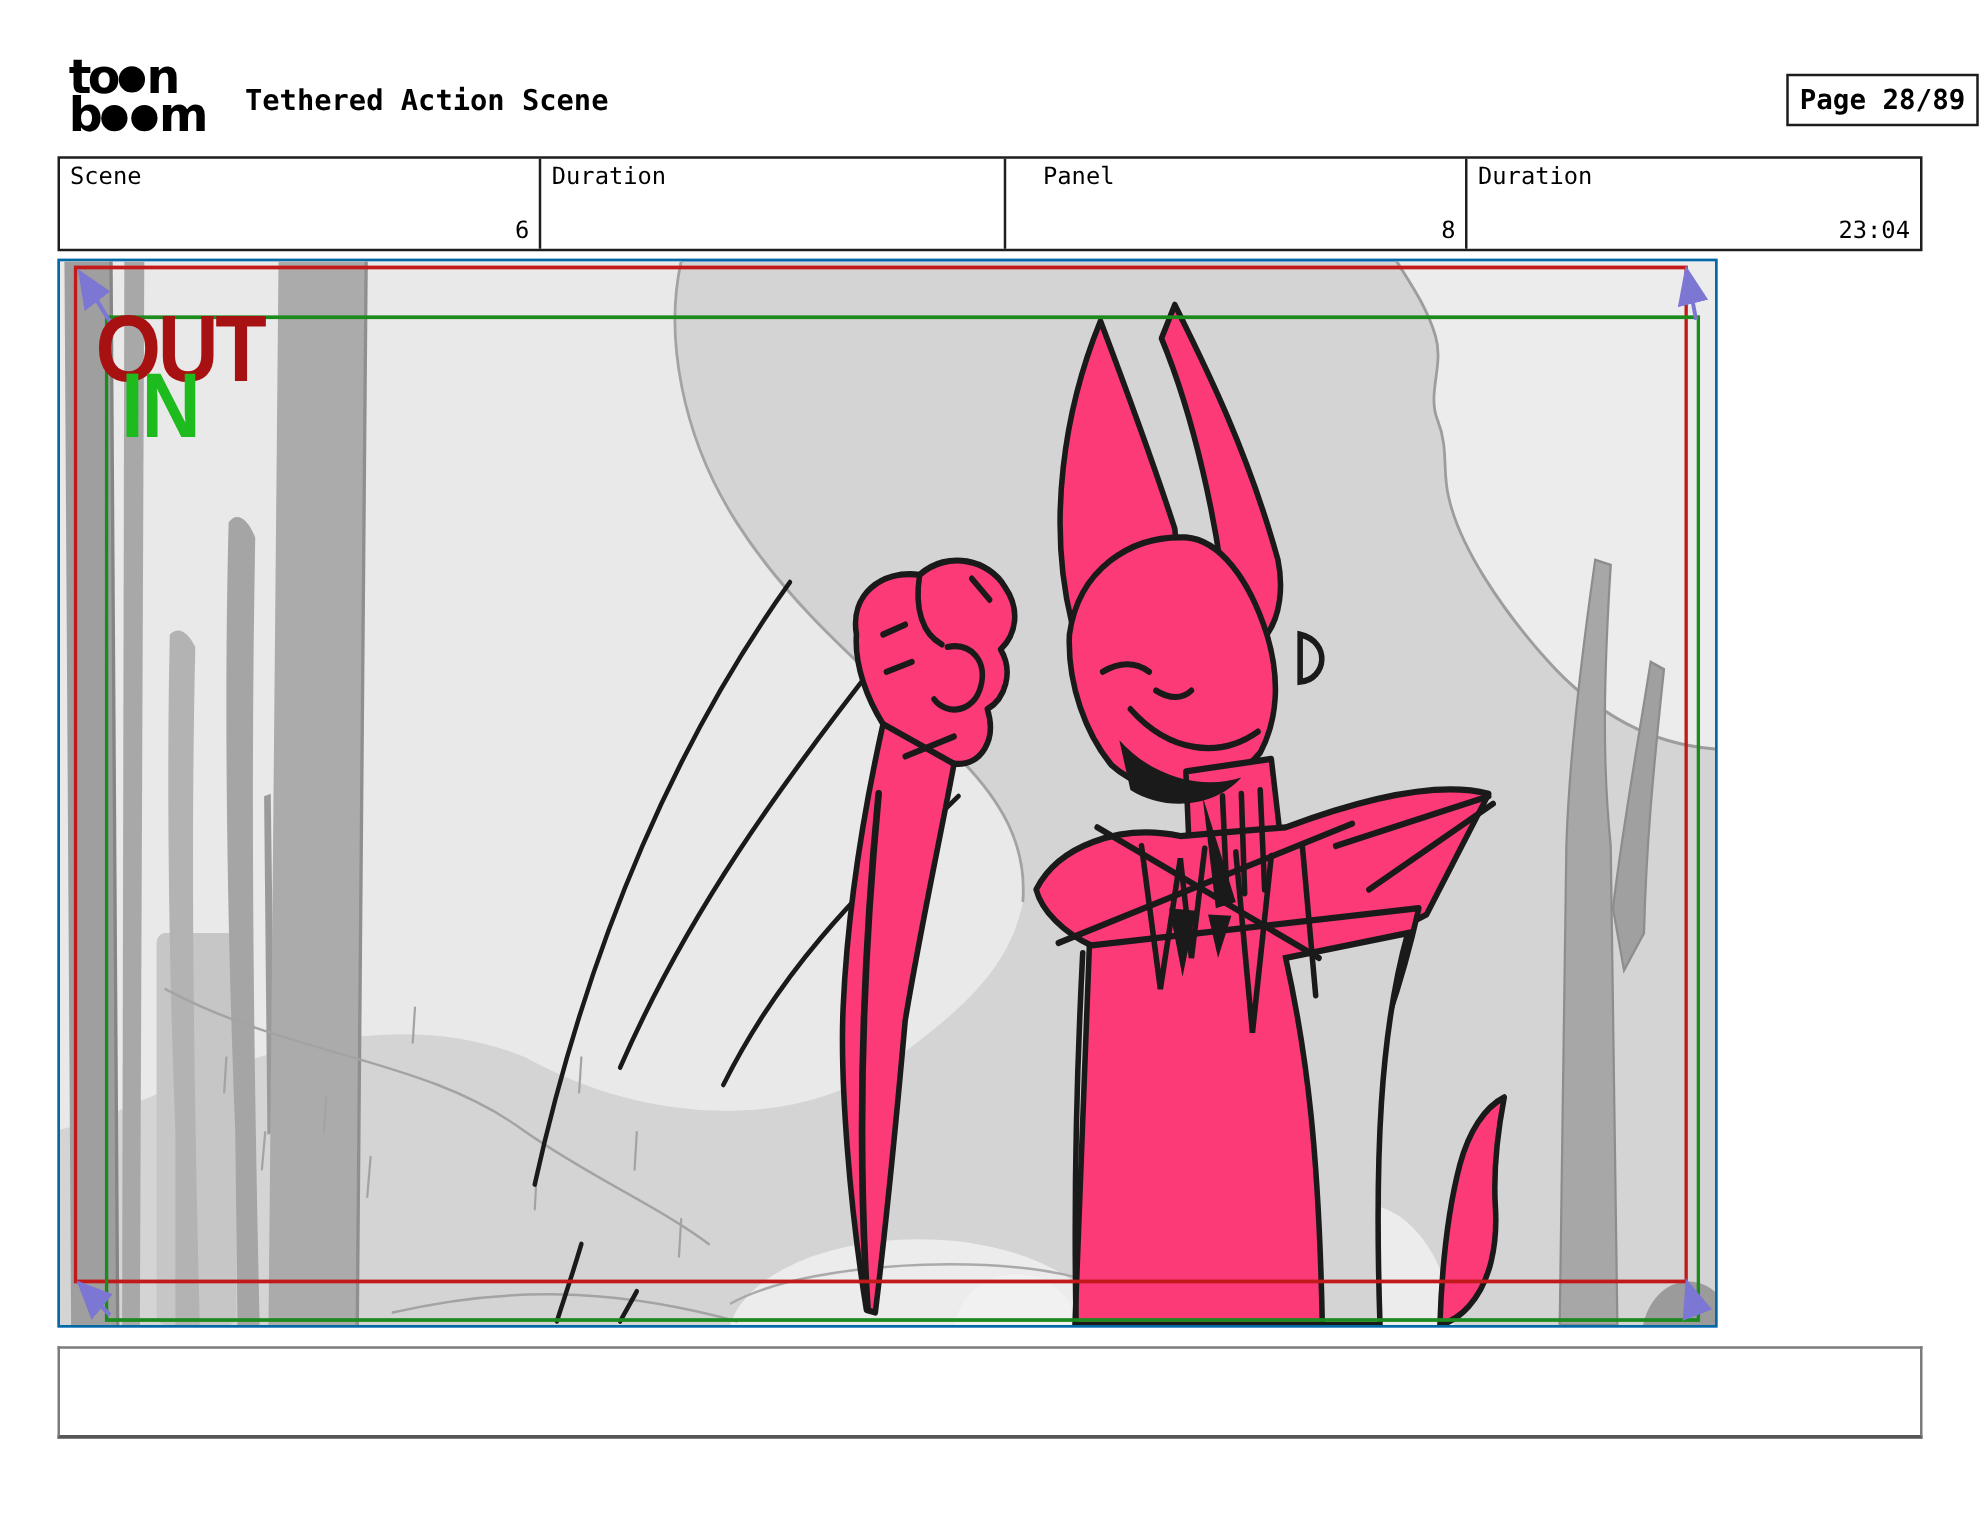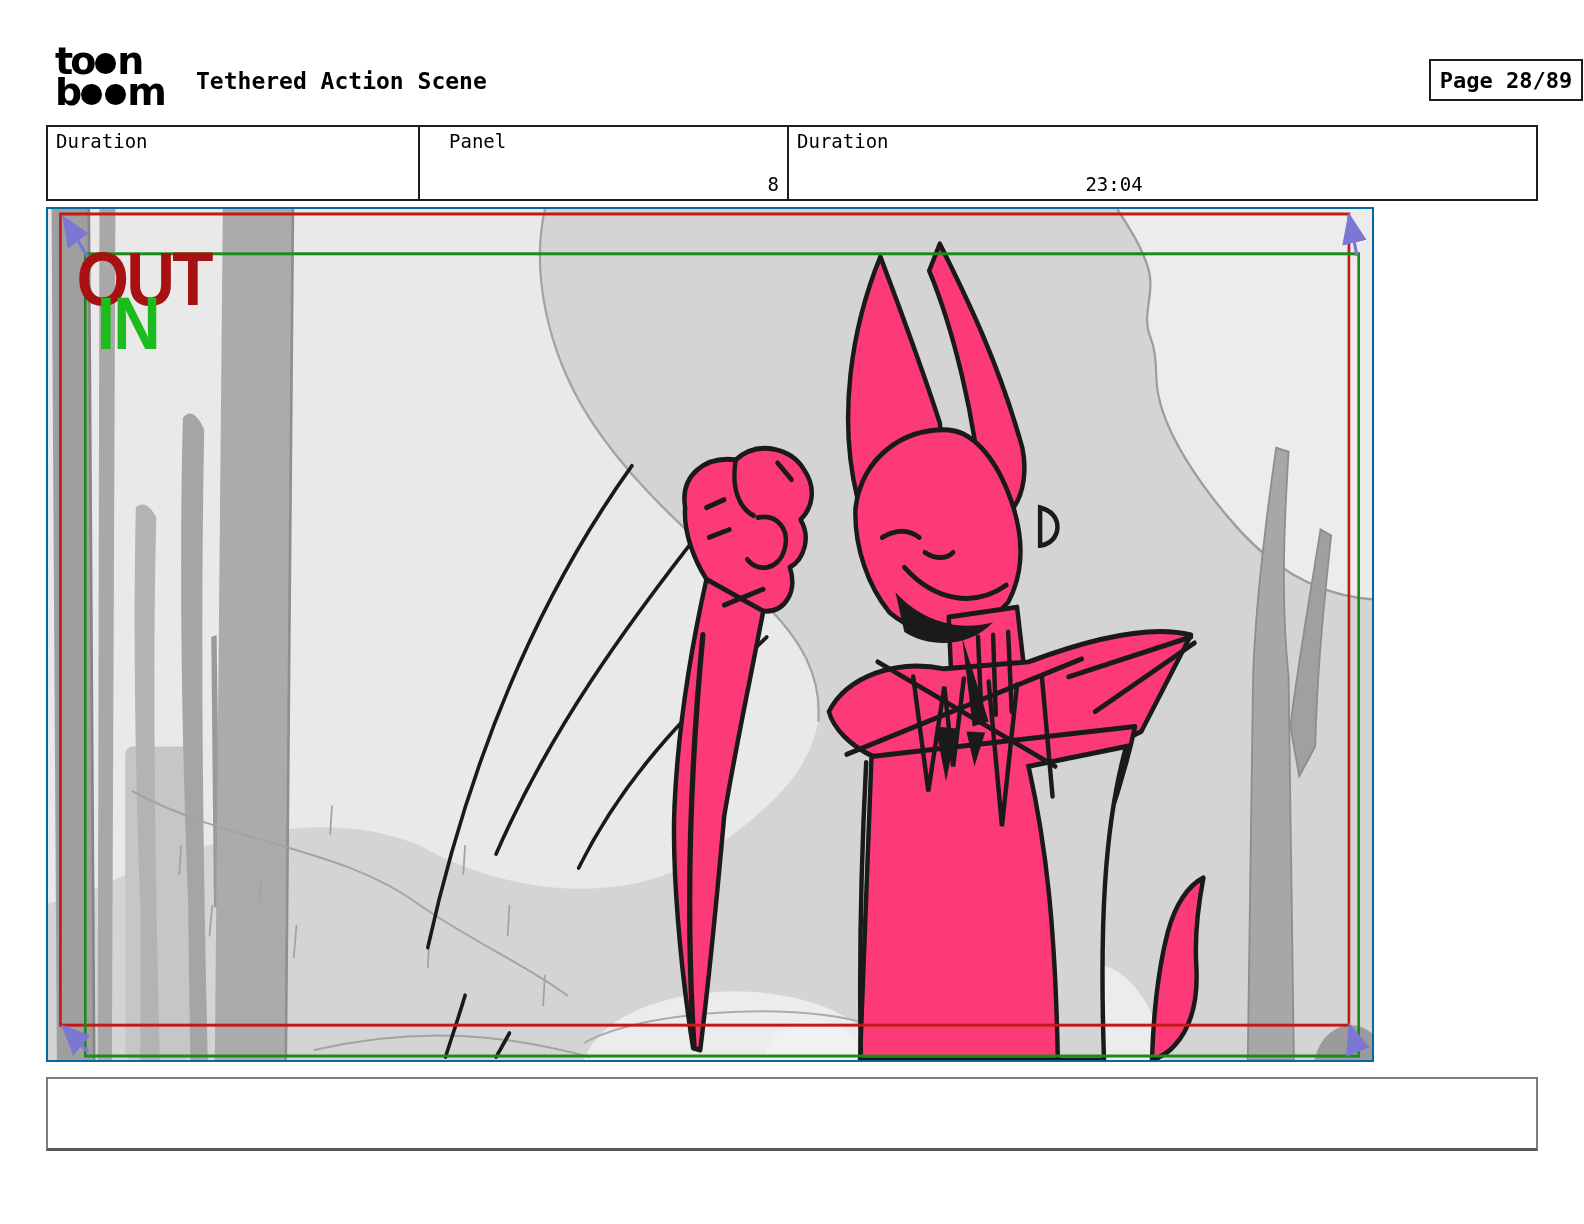--- a/index.html
+++ b/index.html
@@ -41,20 +41,24 @@
       <span>b</span>
       <span class="logo-dot"></span>
       <span class="logo-dot"></span>
       <span>m</span>
     </div>
 </div>
 <div class="doc-title">Tethered Action Scene</div>
 <div class="page-box">Page 28/89</div>
 
 <div class="infobar">
+  <div class="info-cell c0">
+    <div class="info-label">Scene</div>
+    <div class="info-value">6</div>
+  </div>
   <div class="info-cell c1">
     <div class="info-label">Duration</div>
   </div>
   <div class="info-cell c2">
     <div class="info-label">Panel</div>
     <div class="info-value">8</div>
   </div>
   <div class="info-cell c3">
     <div class="info-label">Duration</div>
     <div class="info-value">23:04</div>

